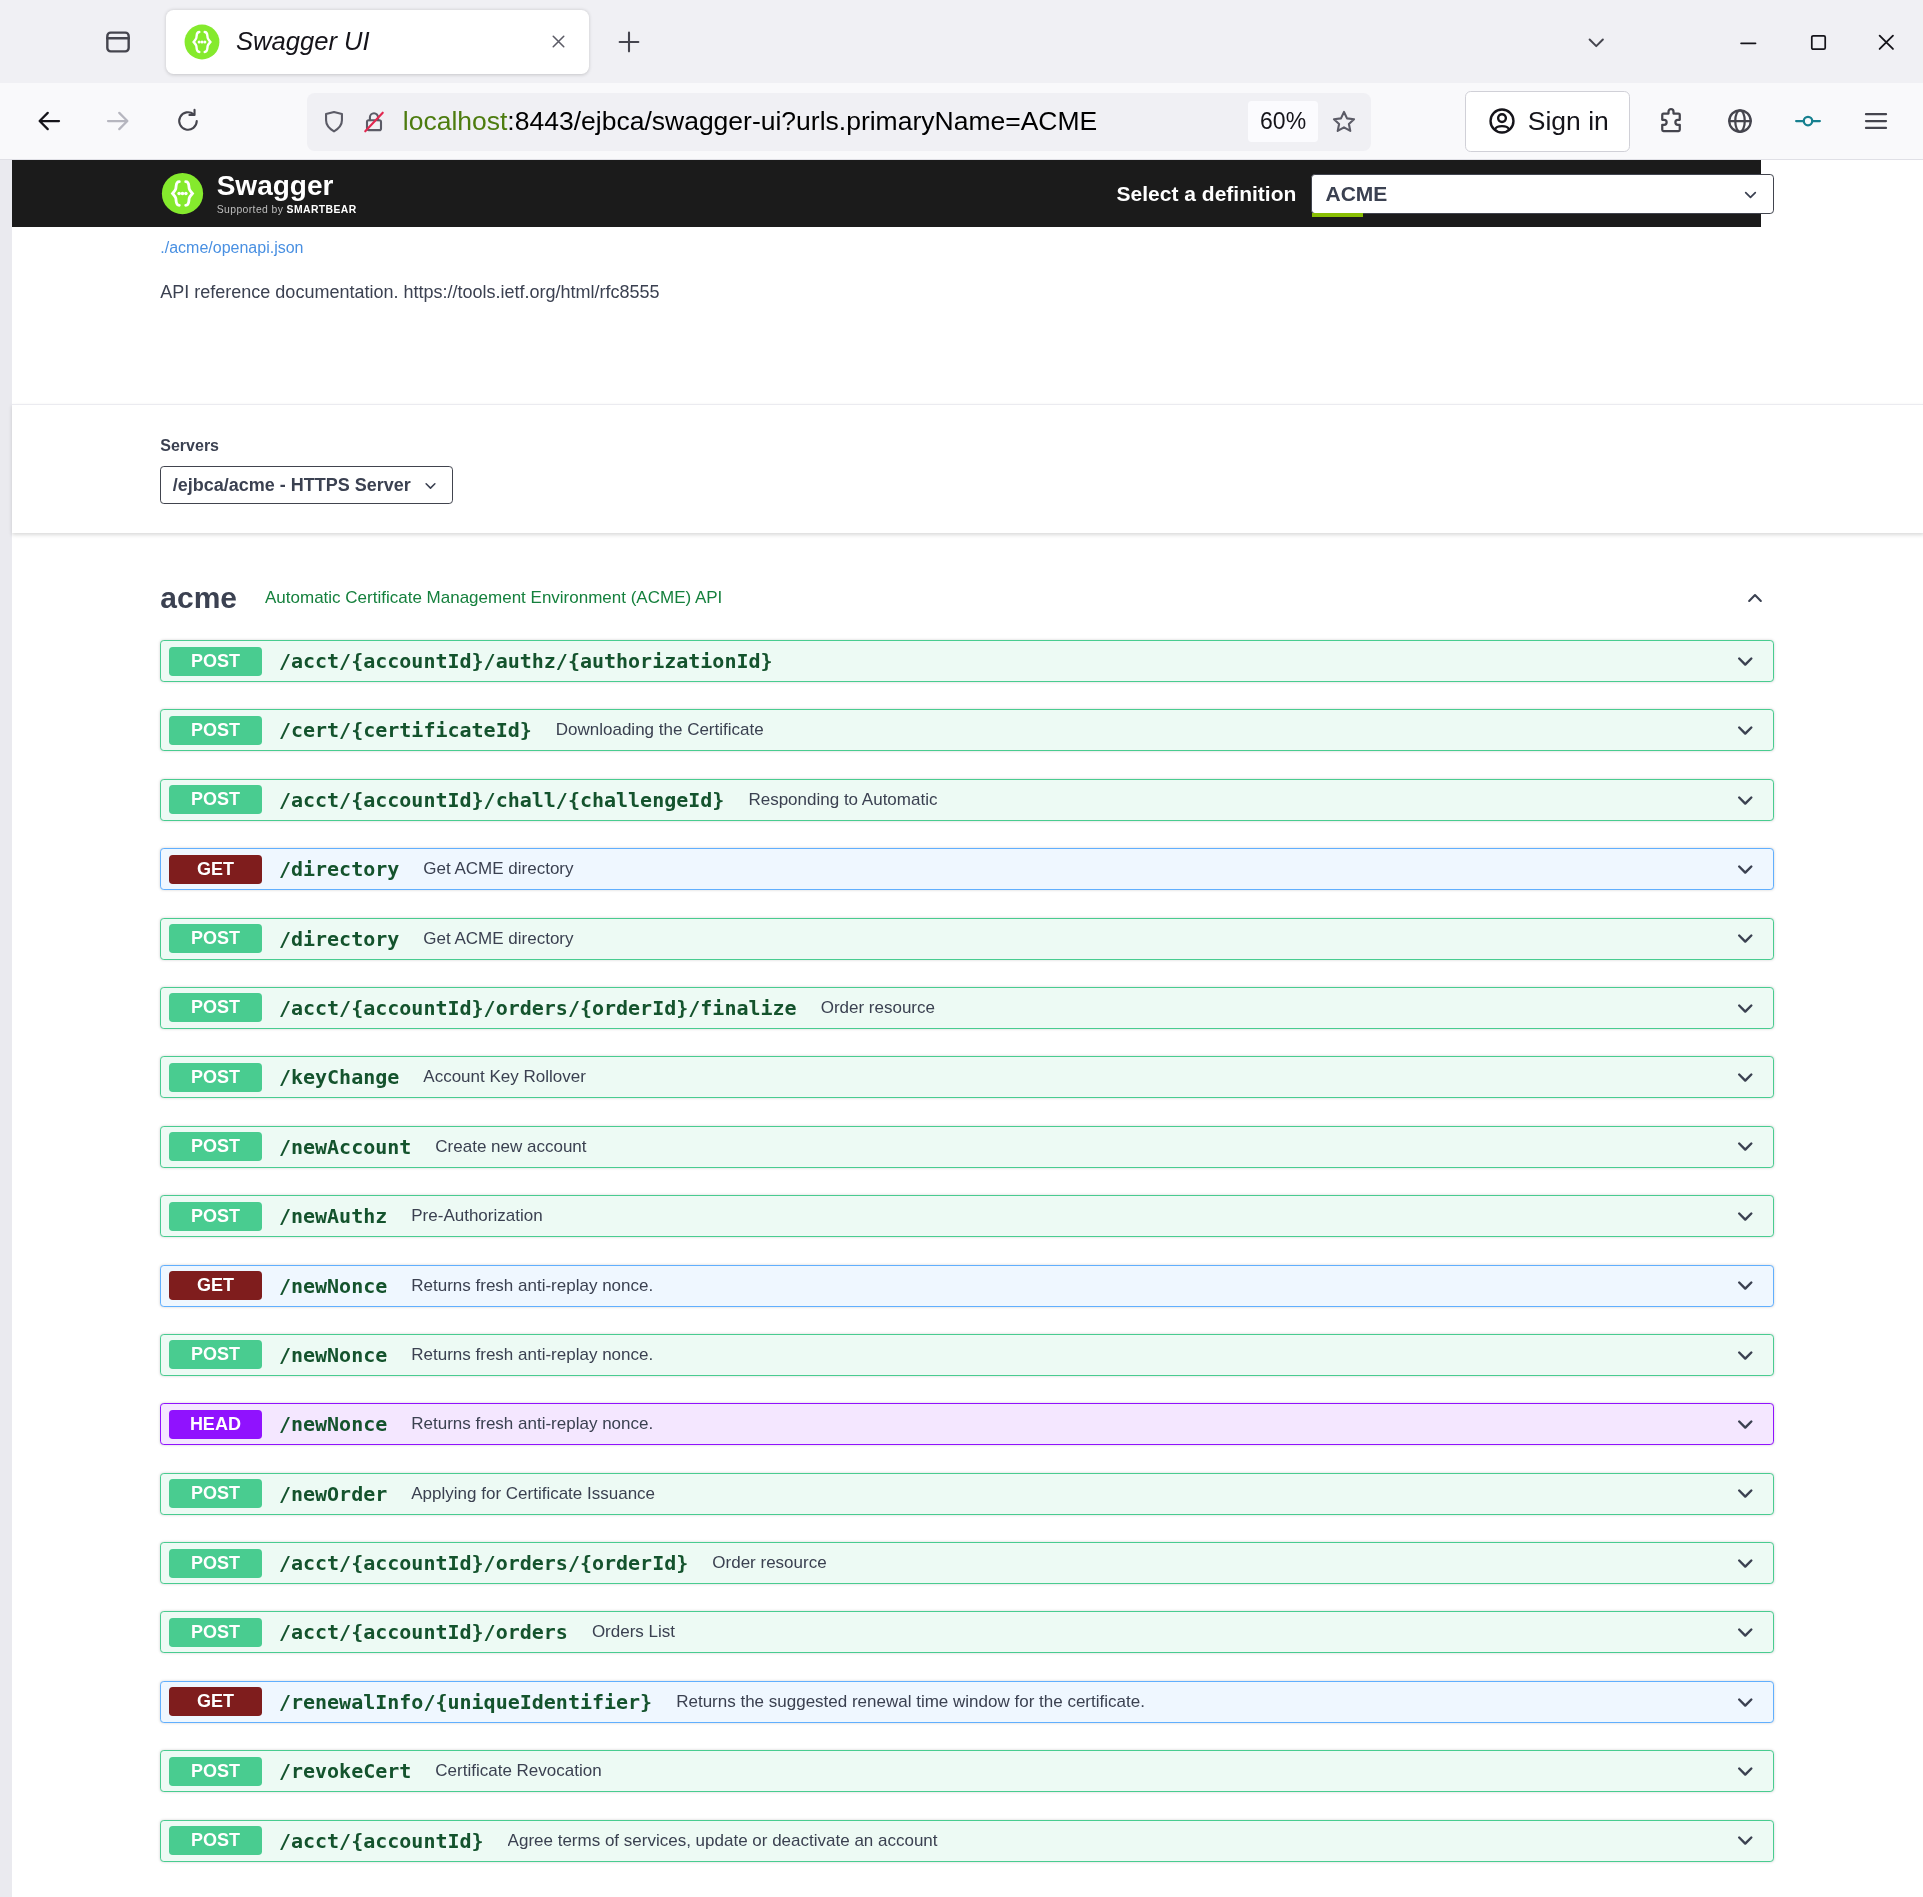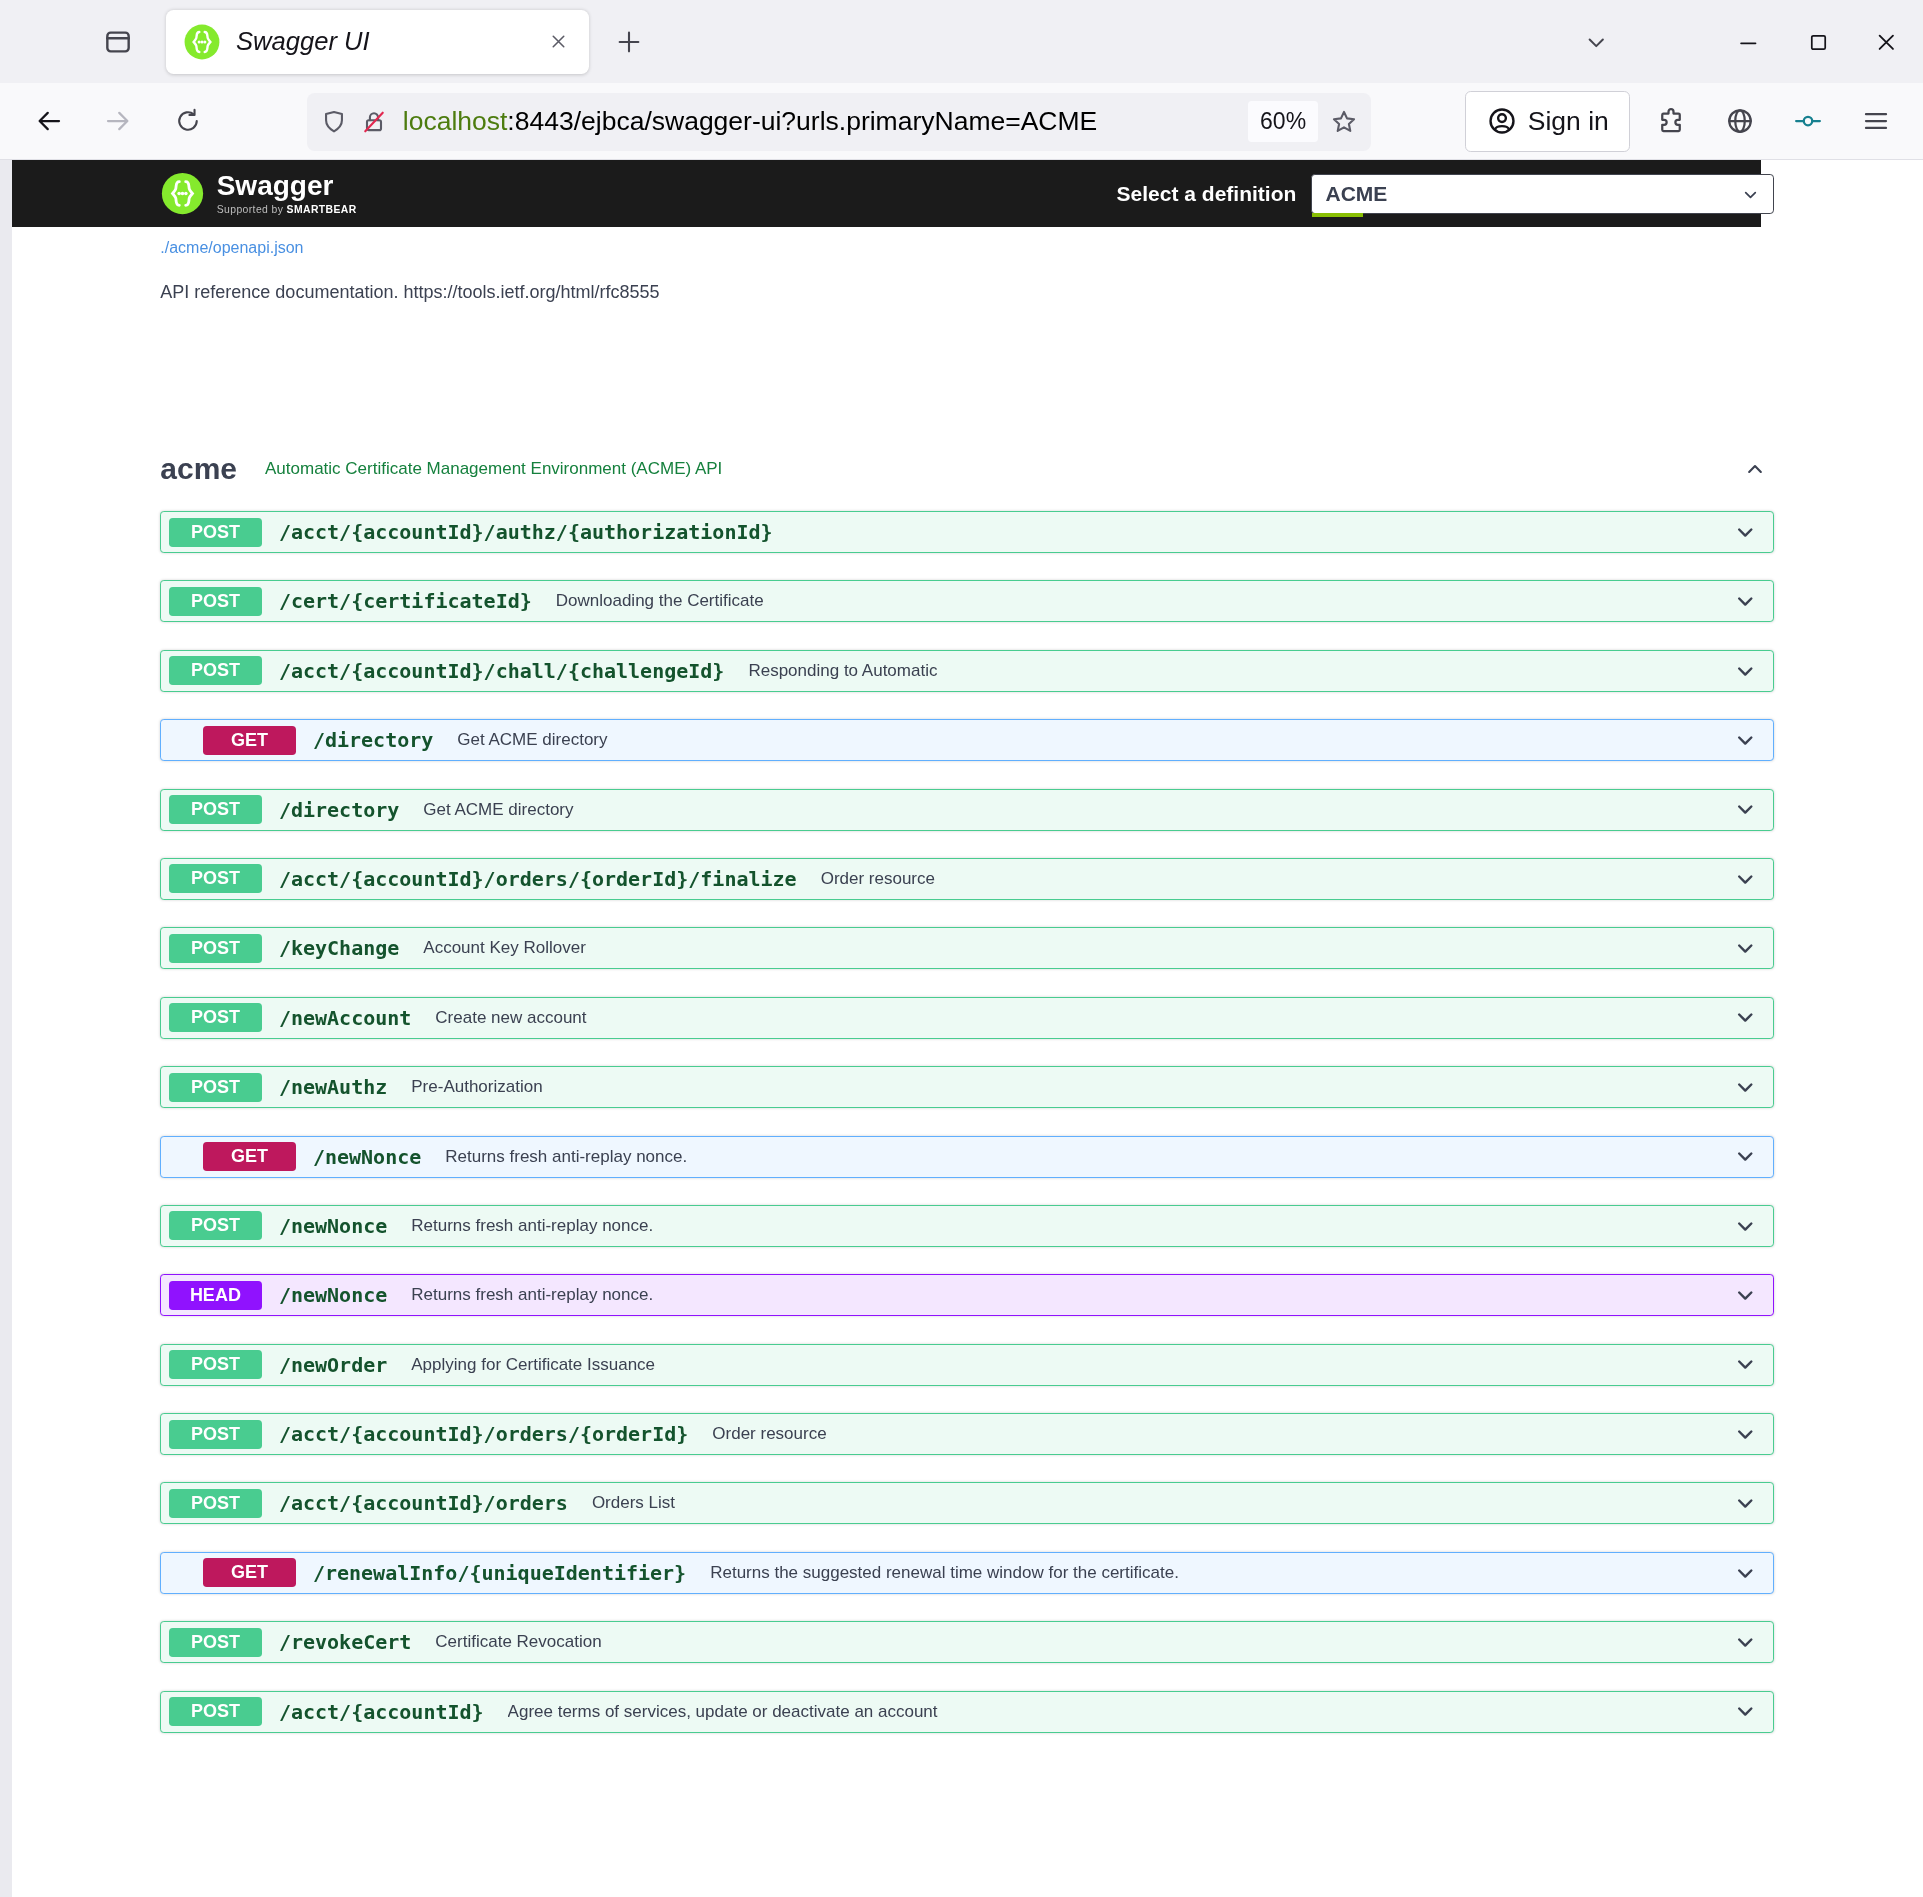--- a/index.html
+++ b/index.html
@@ -115,21 +115,21 @@
     display: flex; align-items: center; justify-content: center;
     font-size: 18px; font-weight: bold; color: #fff;
   }
   .path { margin-left: 17px; font-family: "DejaVu Sans Mono", "Liberation Mono", monospace; font-weight: bold; font-size: 20px; color: #14532d; white-space: nowrap; }
   .summary { margin-left: 24px; font-size: 17px; color: #3b4151; white-space: nowrap; overflow: hidden; }
   .op-chevron { margin-left: auto; color: #3b4151; display: flex; }
 
   .op-post { background: #edfaf4; border-color: #49cc90; }
   .op-post .method { background: #49cc90; }
   .op-get { background: #eff7ff; border-color: #61affe; }
-  .op-get .method { background: #be185d; margin-left: 34px; }
+  .op-get .method { background: #7f1d1d; }
   .op-head { background: #f4e7ff; border-color: #9012fe; }
   .op-head .method { background: #9012fe; }
 </style>
 </head>
 <body>
 
 <div class="screen">
 
   <div class="tabbar">
     <div class="icon-btn ffview">
@@ -292,20 +292,31 @@
           </span>
         </div>
       </div>
     </div>
 
     <div class="info">
       <a class="spec-link">./acme/openapi.json</a>
       <div class="api-desc">API reference documentation. https://tools.ietf.org/html/rfc8555</div>
     </div>
 
+    <div class="scheme">
+      <div class="servers-label">Servers</div>
+      <div class="servers-select">
+        <span>/ejbca/acme - HTTPS Server</span>
+        <span class="chev">
+          <svg class="sicon" width="21" height="21" viewBox="0 0 24 24">
+              <path d="M7 10l5 5 5-5"></path>
+            </svg>
+        </span>
+      </div>
+    </div>
 
     <div class="ops">
       <div class="tag-header">
         <span class="tag-name">acme</span>
         <span class="tag-desc">Automatic Certificate Management Environment (ACME) API</span>
         <span class="collapse">
           <svg class="sicon" width="28" height="28" viewBox="0 0 24 24">
               <path d="M7 14.5l5-5 5 5"></path>
             </svg>
         </span>

